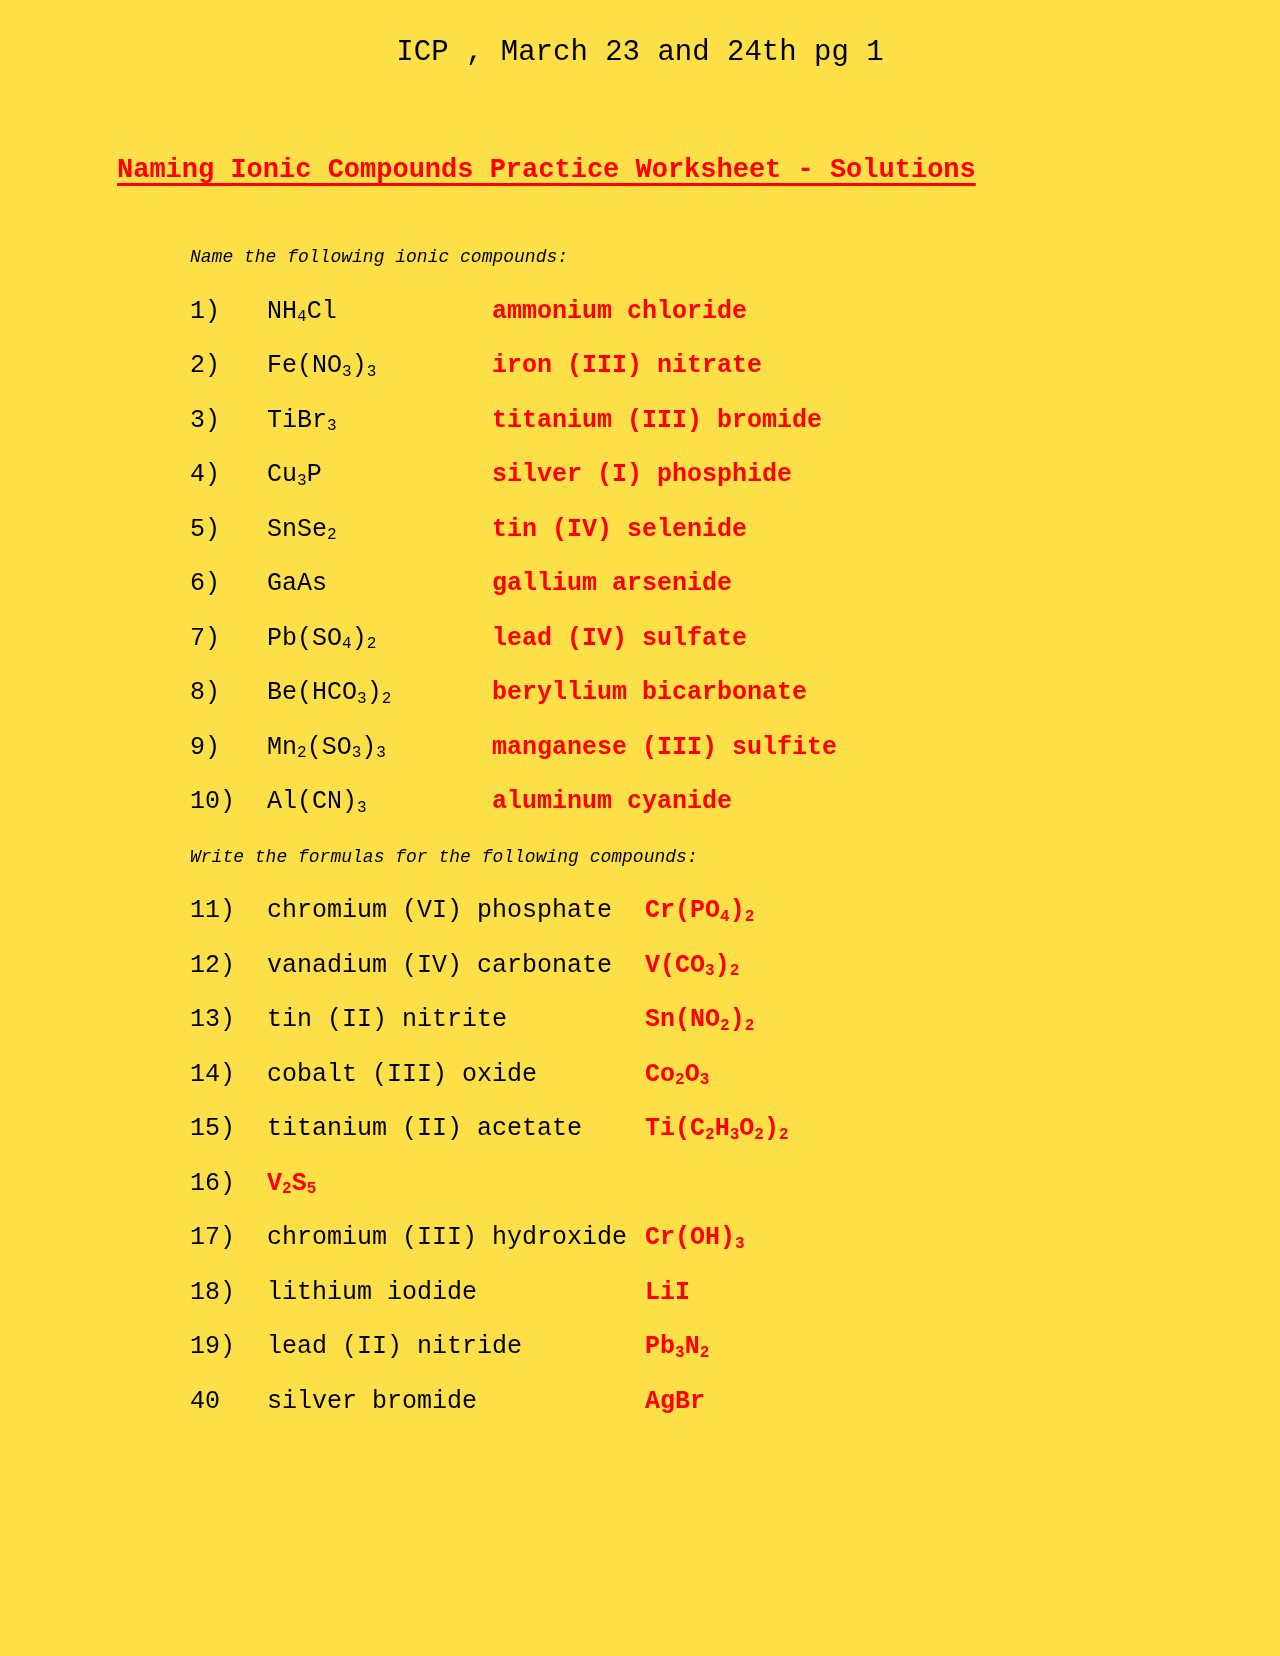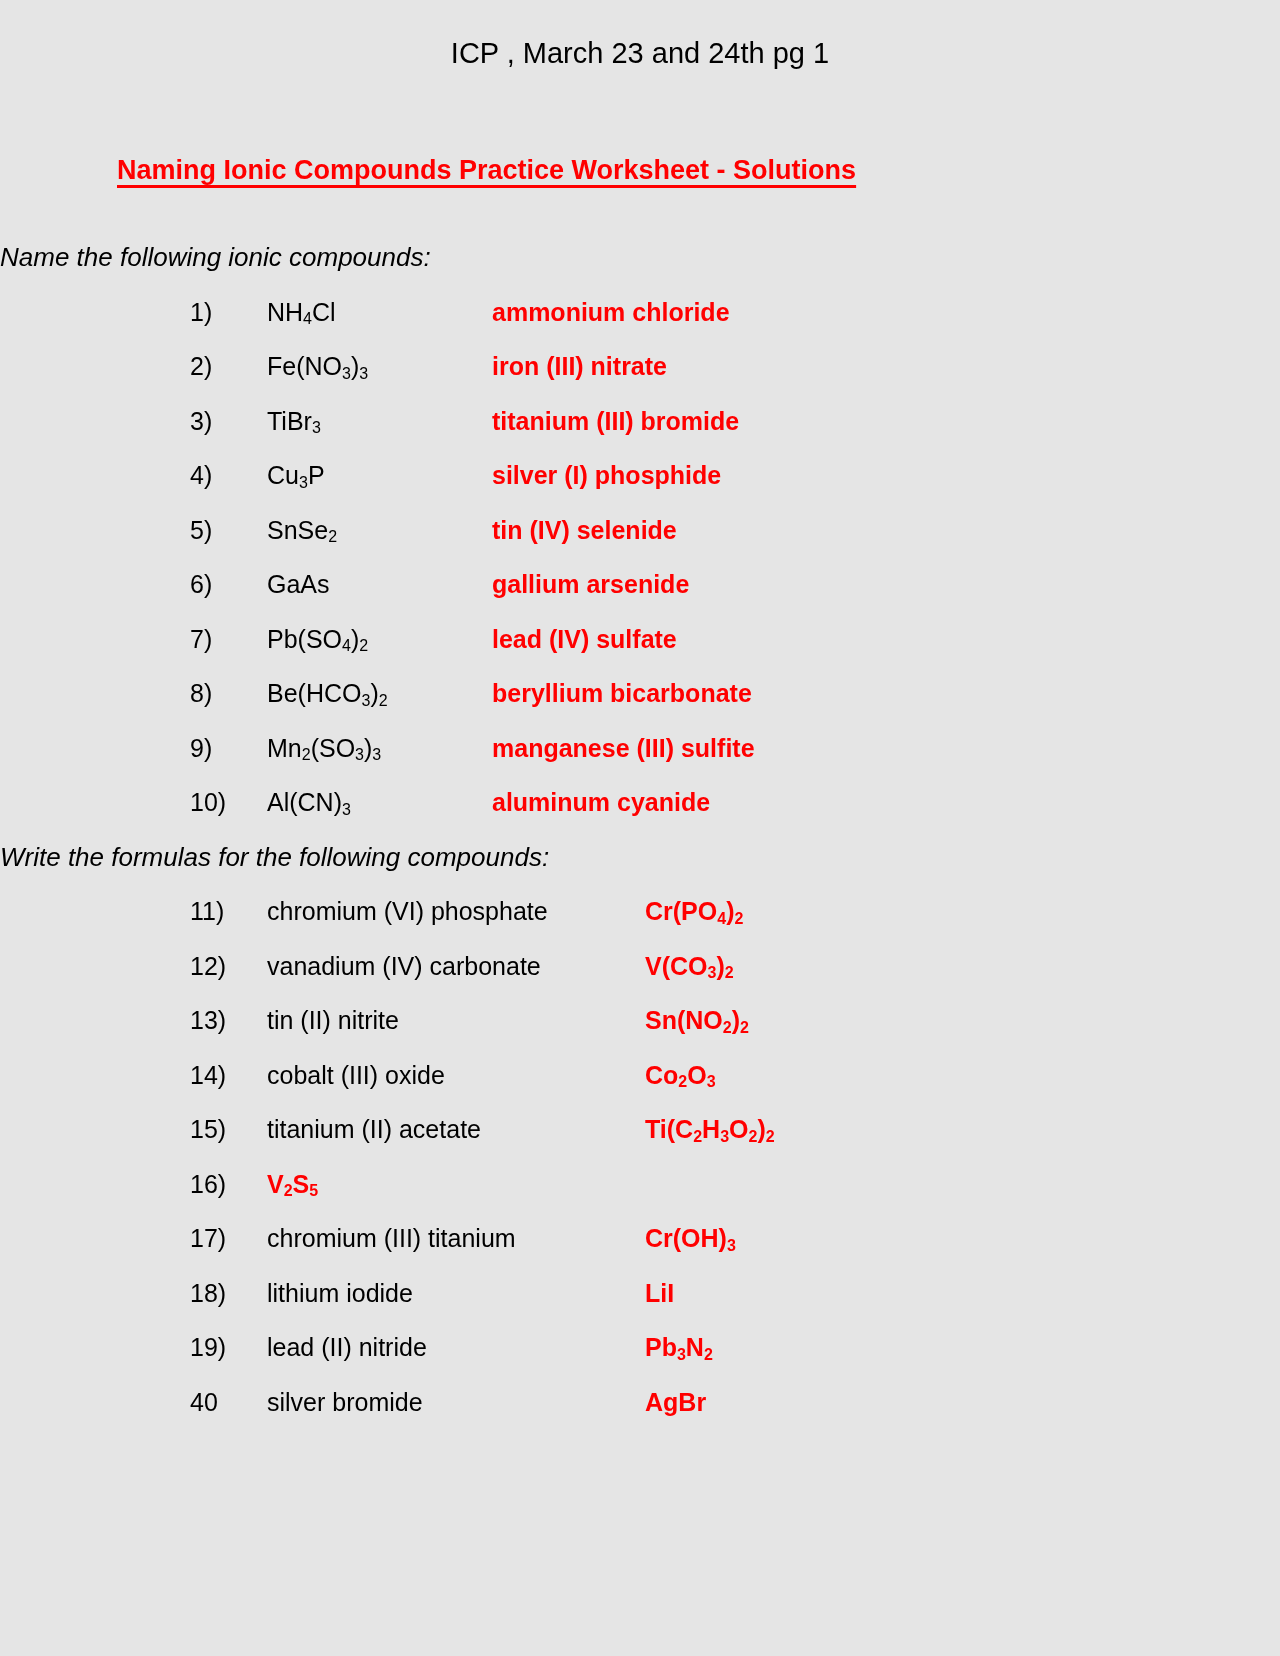--- a/index.html
+++ b/index.html
@@ -4,22 +4,22 @@
 <style>
   html, body {
     margin: 0;
     padding: 0;
     background: #ffffff;
   }
   .page {
     position: relative;
     width: 1280px;
     height: 1656px;
-    background: #e5e5e5;
-    font-family: Liberation Sans, sans-serif;
+    background: #fde047;
+    font-family: Liberation Mono, monospace;
     color: #000000;
     overflow: hidden;
   }
   .header {
     padding-top: 36px;
     text-align: center;
     font-size: 29px;
     line-height: 34px;
     color: #000000;
   }
@@ -40,21 +40,22 @@
   .row {
     display: flex;
     height: 54.5px;
     line-height: 54.5px;
     font-size: 25px;
     white-space: nowrap;
   }
   .instruction {
     height: 54.5px;
     line-height: 54.5px;
-    font-size: 26px;
+    margin-left: 190px;
+    font-size: 18px;
     font-style: italic;
     color: #000000;
   }
   .num {
     margin-left: 190px;
     width: 77px;
     flex: 0 0 auto;
   }
   .prompt { flex: 0 0 auto; }
   .prompt.sec1 { width: 225px; }
@@ -162,21 +163,21 @@
           <span class="num">15)</span>
           <span class="prompt sec2">titanium (II) acetate</span>
           <span class="answer">Ti(C<sub>2</sub>H<sub>3</sub>O<sub>2</sub>)<sub>2</sub></span>
         </div>
         <div class="row">
           <span class="num">16)</span>
           <span class="answer">V<sub>2</sub>S<sub>5</sub></span>
         </div>
         <div class="row">
           <span class="num">17)</span>
-          <span class="prompt sec2">chromium (III) titanium</span>
+          <span class="prompt sec2">chromium (III) hydroxide</span>
           <span class="answer">Cr(OH)<sub>3</sub></span>
         </div>
         <div class="row">
           <span class="num">18)</span>
           <span class="prompt sec2">lithium iodide</span>
           <span class="answer">LiI</span>
         </div>
         <div class="row">
           <span class="num">19)</span>
           <span class="prompt sec2">lead (II) nitride</span>

